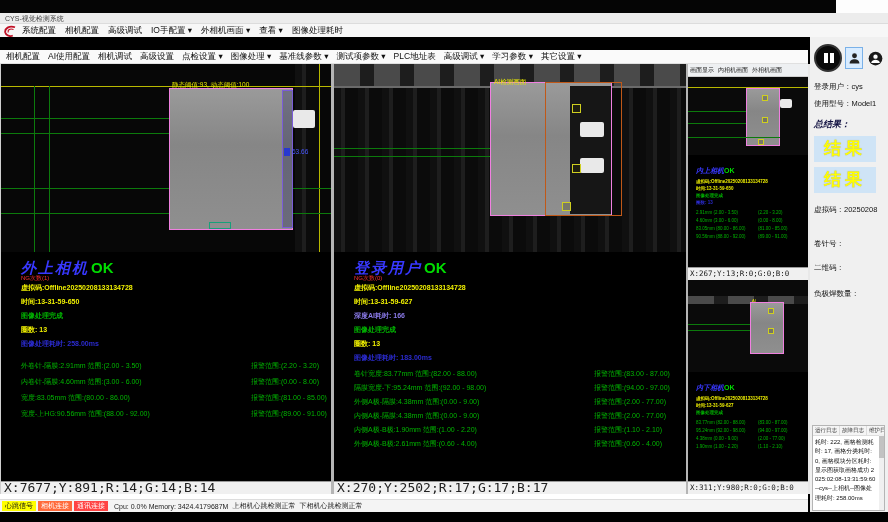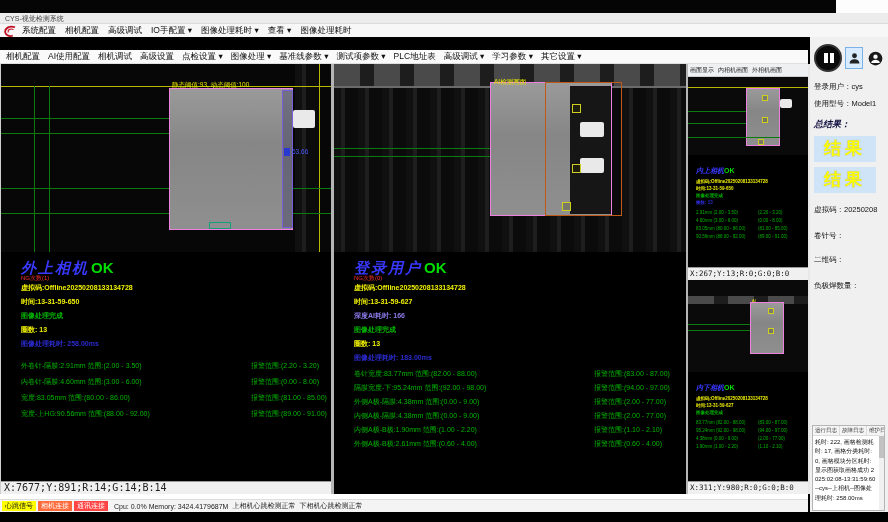--- a/index.html
+++ b/index.html
@@ -53,21 +53,21 @@
   .cam-ng{position:absolute;left:0;top:15px;color:var(--ng-red);font-size:6px;}
   .iline{font-size:7px;font-weight:bold;margin-bottom:4px;white-space:nowrap;}
   .iline.yellow{color:var(--accent-yellow);}
   .iline.green{color:var(--measure-green);}
   .iline.blue{color:var(--time-blue);}
   .iline.purple{color:#8a7ae8;}
   .measures{margin-top:12px;}
   .mrow{display:flex;margin-bottom:6px;}
   .mleft{width:230px;color:var(--measure-green);font-size:7px;white-space:nowrap;}
   .mright{color:var(--measure-green);font-size:7px;white-space:nowrap;}
-  .coords{position:absolute;left:0;bottom:0;width:100%;height:13px;background:#f0f0f0;border-top:1px solid #9a9a9a;font-family:"DejaVu Sans Mono",monospace;font-size:10px;color:#222;line-height:12px;padding-left:3px;}
+  .coords{position:absolute;left:0;bottom:0;width:100%;height:13px;background:#f0f0f0;border-top:1px solid #9a9a9a;font-family:"DejaVu Sans Mono",monospace;font-size:13px;color:#222;line-height:12px;padding-left:3px;}
 
   
   .thumbs{position:absolute;left:688px;top:64px;width:120px;height:430px;background:#7f1d1d;}
   .thumb-header{position:absolute;left:0;top:0;width:120px;height:13px;background:#eef0f2;border-bottom:1px solid #cfcfcf;display:flex;align-items:center;padding-left:2px;}
   .thumb-header span{font-size:6px;color:#222;margin-right:4px;white-space:nowrap;}
   .thumb{position:absolute;left:0;width:120px;background:#000;overflow:hidden;}
   .thumb.t1{top:13px;height:190px;}
   .thumb.t2{top:216px;height:201px;}
   .tcoords{position:absolute;left:0;width:120px;height:13px;background:#f0f0f0;border-top:1px solid #9a9a9a;font-family:"DejaVu Sans Mono",monospace;font-size:7.5px;color:#222;line-height:12px;padding-left:2px;}
   .tcoords.c1{top:203px;}
@@ -123,21 +123,21 @@
   <div class="win-top-corner"></div>
   <div class="titlebar">
     <span>CYS-视觉检测系统</span>
   </div>
 
   <div class="menubar">
     <svg class="logo" viewBox="0 0 20 16">
       <path d="M16 3 C8 0 2 5 3 10 c1 4 6 6 10 4" stroke="#c01025" stroke-width="2.4" fill="none"></path>
       <path d="M14 6 C9 4 6 7 7 10" stroke="#c01025" stroke-width="1.6" fill="none"></path>
     </svg>
-    <span style="display:contents"><span class="menu-item">系统配置</span><span class="menu-item">相机配置</span><span class="menu-item">高级调试</span><span class="menu-item">IO手配置 ▾</span><span class="menu-item">图像处理耗时 ▾</span><span class="menu-item">查看 ▾</span><span class="menu-item">图像处理耗时</span></span>
+    <span style="display:contents"><span class="menu-item">系统配置</span><span class="menu-item">相机配置</span><span class="menu-item">高级调试</span><span class="menu-item">IO手配置 ▾</span><span class="menu-item">外相机画面 ▾</span><span class="menu-item">查看 ▾</span><span class="menu-item">图像处理耗时</span></span>
   </div>
 
 
   <div class="toolbar">
     <span style="display:contents"><span class="tool-item">相机配置</span><span class="tool-item">AI使用配置</span><span class="tool-item">相机调试</span><span class="tool-item">高级设置</span><span class="tool-item">点检设置 ▾</span><span class="tool-item">图像处理 ▾</span><span class="tool-item">基准线参数 ▾</span><span class="tool-item">测试项参数 ▾</span><span class="tool-item">PLC地址表</span><span class="tool-item">高级调试 ▾</span><span class="tool-item">学习参数 ▾</span><span class="tool-item">其它设置 ▾</span></span>
   </div>
 
   <section class="cam-panel left">
     <div class="cam-image">
       <div class="abs stripes-machine" style="left:294px;top:0;width:24px;height:188px"></div>
@@ -238,20 +238,21 @@
           <div class="mrow" style="margin-bottom:4px">
           <span class="mleft" style="width:240px">内侧A极-B极:1.90mm 范围:(1.00 - 2.20)</span>
           <span class="mright">报警范围:(1.10 - 2.10)</span>
         </div>
           <div class="mrow" style="margin-bottom:4px">
           <span class="mleft" style="width:240px">外侧A极-B极:2.61mm 范围:(0.60 - 4.00)</span>
           <span class="mright">报警范围:(0.60 - 4.00)</span>
         </div>
         </div>
     </div>
+    <div class="coords">X:270;Y:2502;R:17;G:17;B:17</div>
   </section>
   <div class="vdiv d2"></div>
 
   <aside class="thumbs">
     <div class="thumb-header">
         <span>画面显示</span>
         <span>内相机画面</span>
         <span>外相机画面</span>
       </div>
 
@@ -356,21 +357,21 @@
       <div class="icon-btn">
         
       </div>
     </div>
     <div class="field"><span>登录用户：</span><b>cys</b></div>
     <div class="field"><span>使用型号：</span><b>Model1</b></div>
     <div class="total-label">总结果：</div>
     <div class="result-block">结果</div>
     <div class="result-block">结果</div>
     <div class="field" style="margin-top:12px"><span>虚拟码：</span><b>20250208</b></div>
-    <div class="field" style="margin-top:16px">卷针号：</div>
+    <div class="field" style="margin-top:24px">卷针号：</div>
     <div class="field" style="margin-top:14px">二维码：</div>
     <div class="field" style="margin-top:16px">负极焊数量：</div>
 
     <div class="logbox">
       <div class="logtabs">
           <span>运行日志</span>
           <span>故障日志</span>
           <span>维护日志</span>
         </div>
       <div class="logtext">耗时: 222, 画格检测耗时: 17, 画格分类耗时: 0, 画格模块分区耗时: 显示图获取画格成功 2025:02:08-13:31:59:60--cys--上相机--图像处理耗时: 258.00ms</div>

